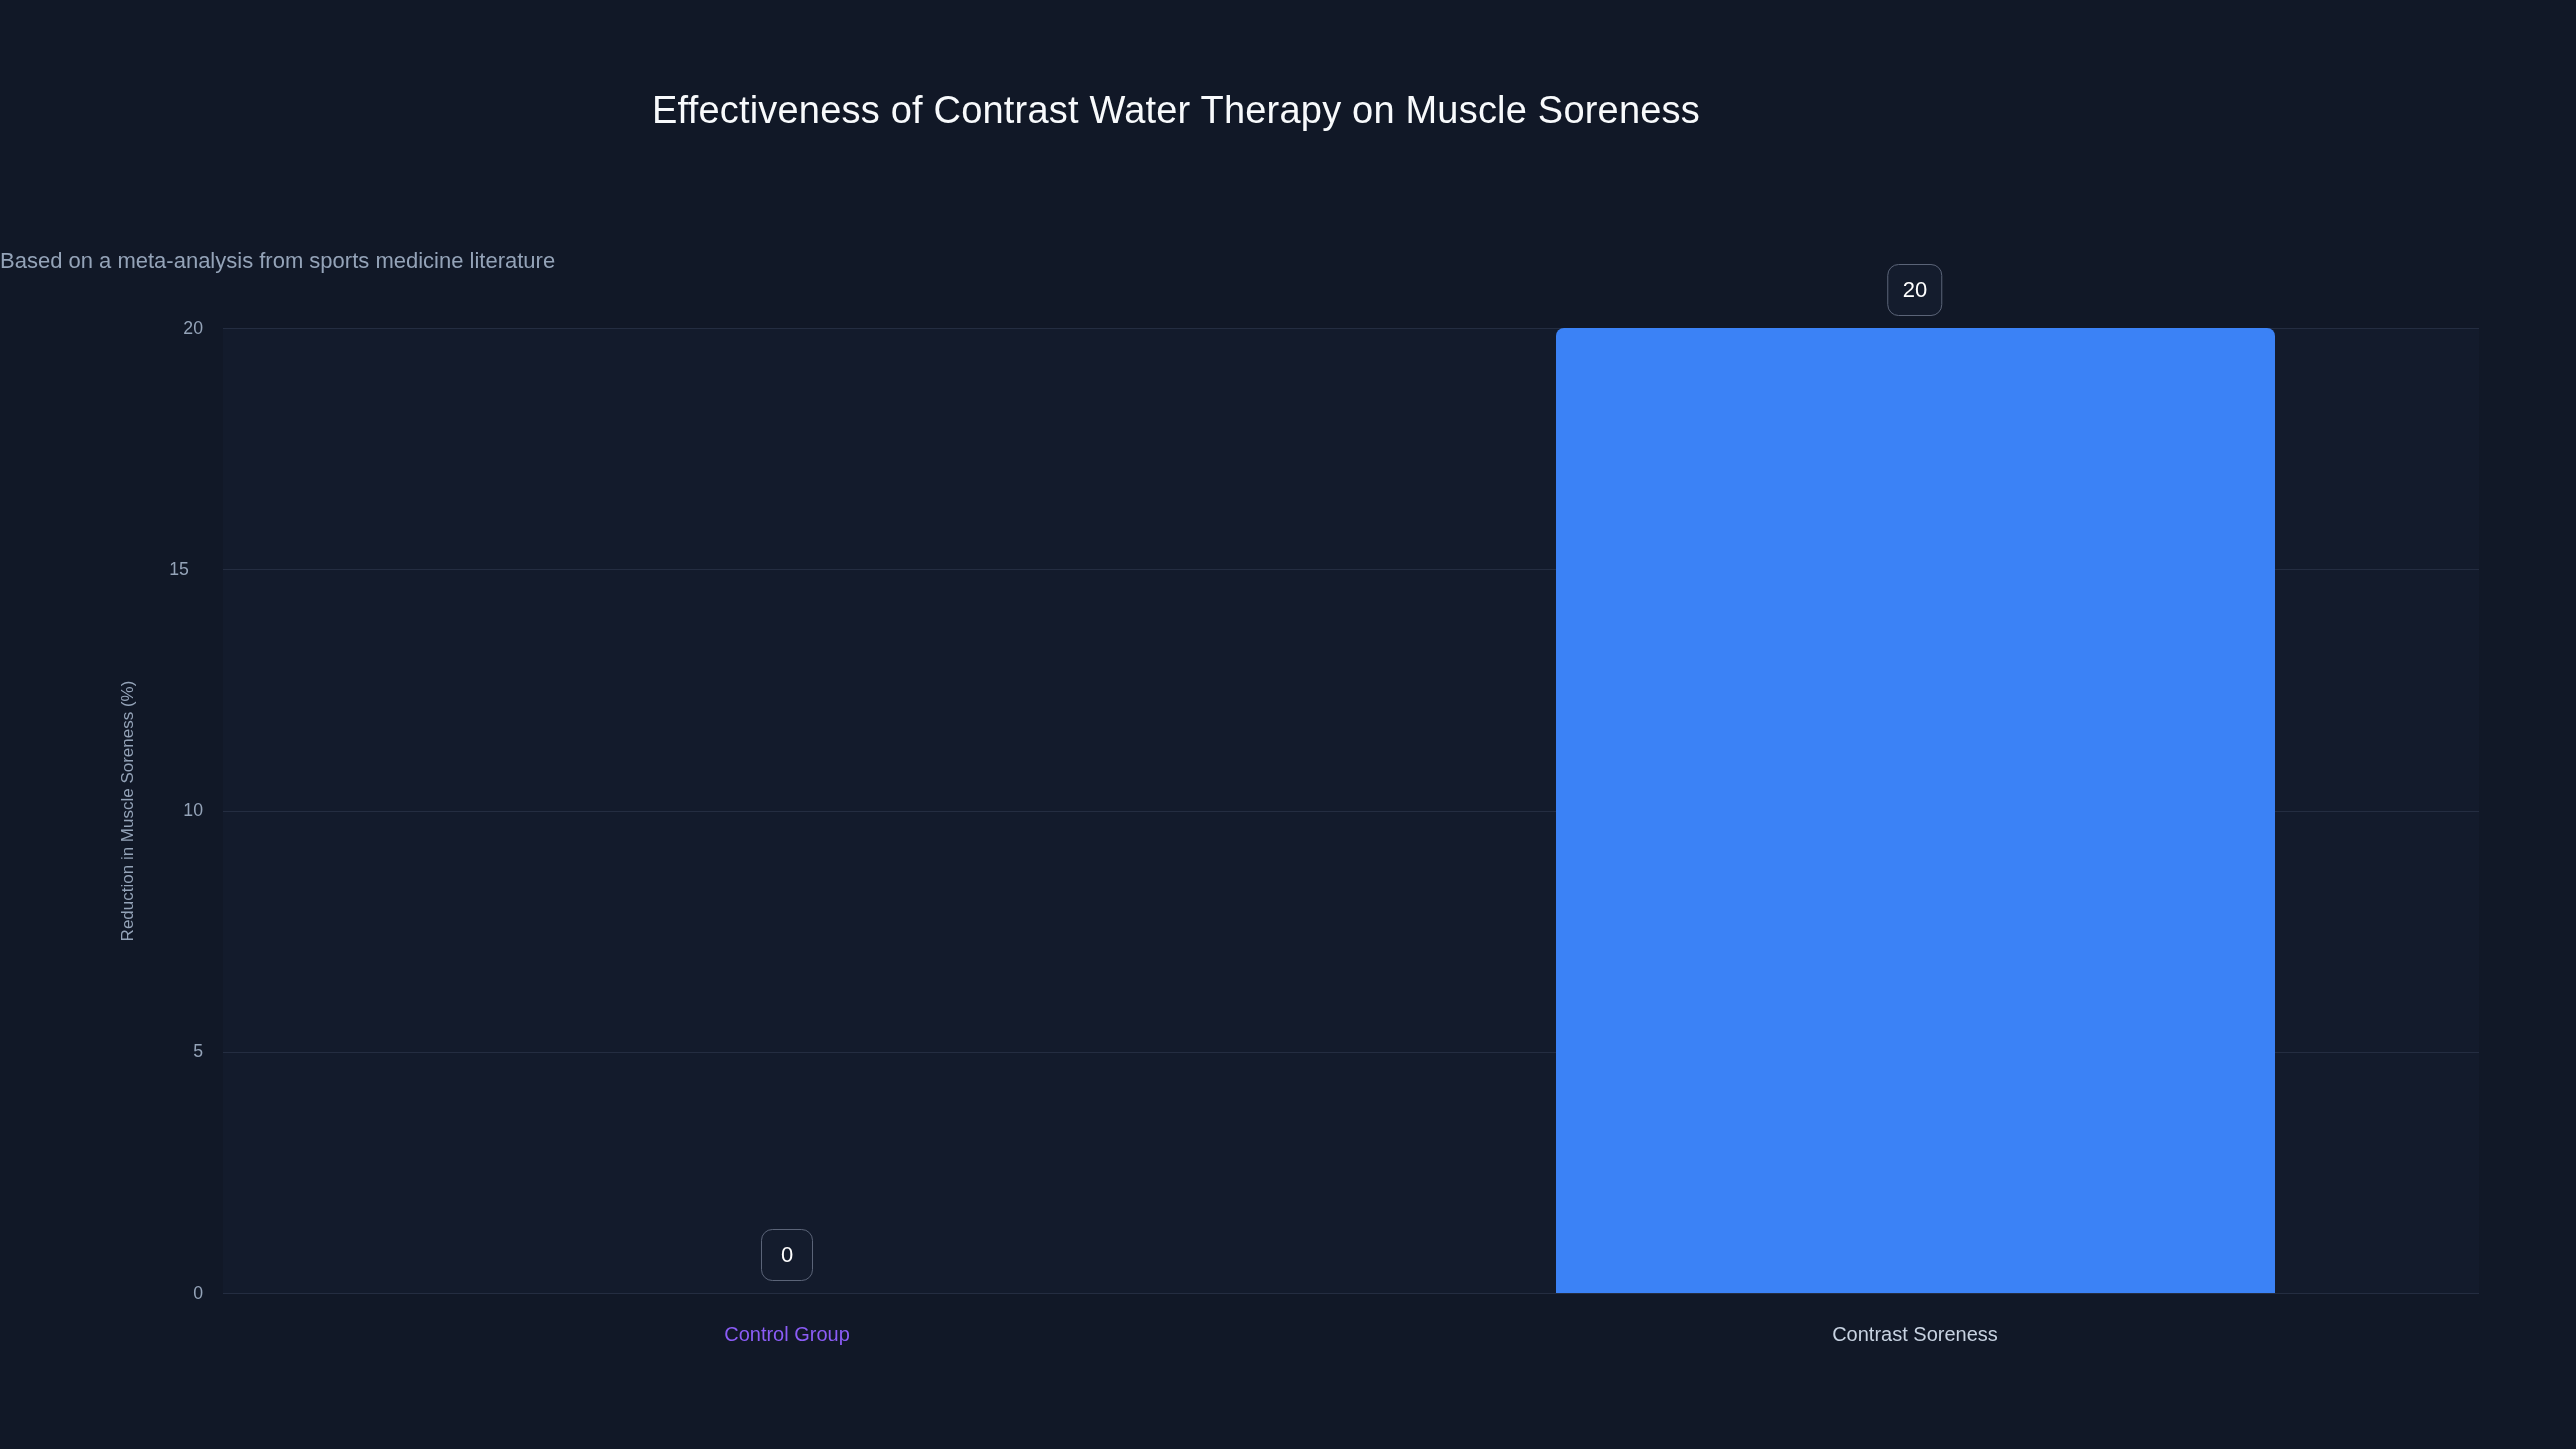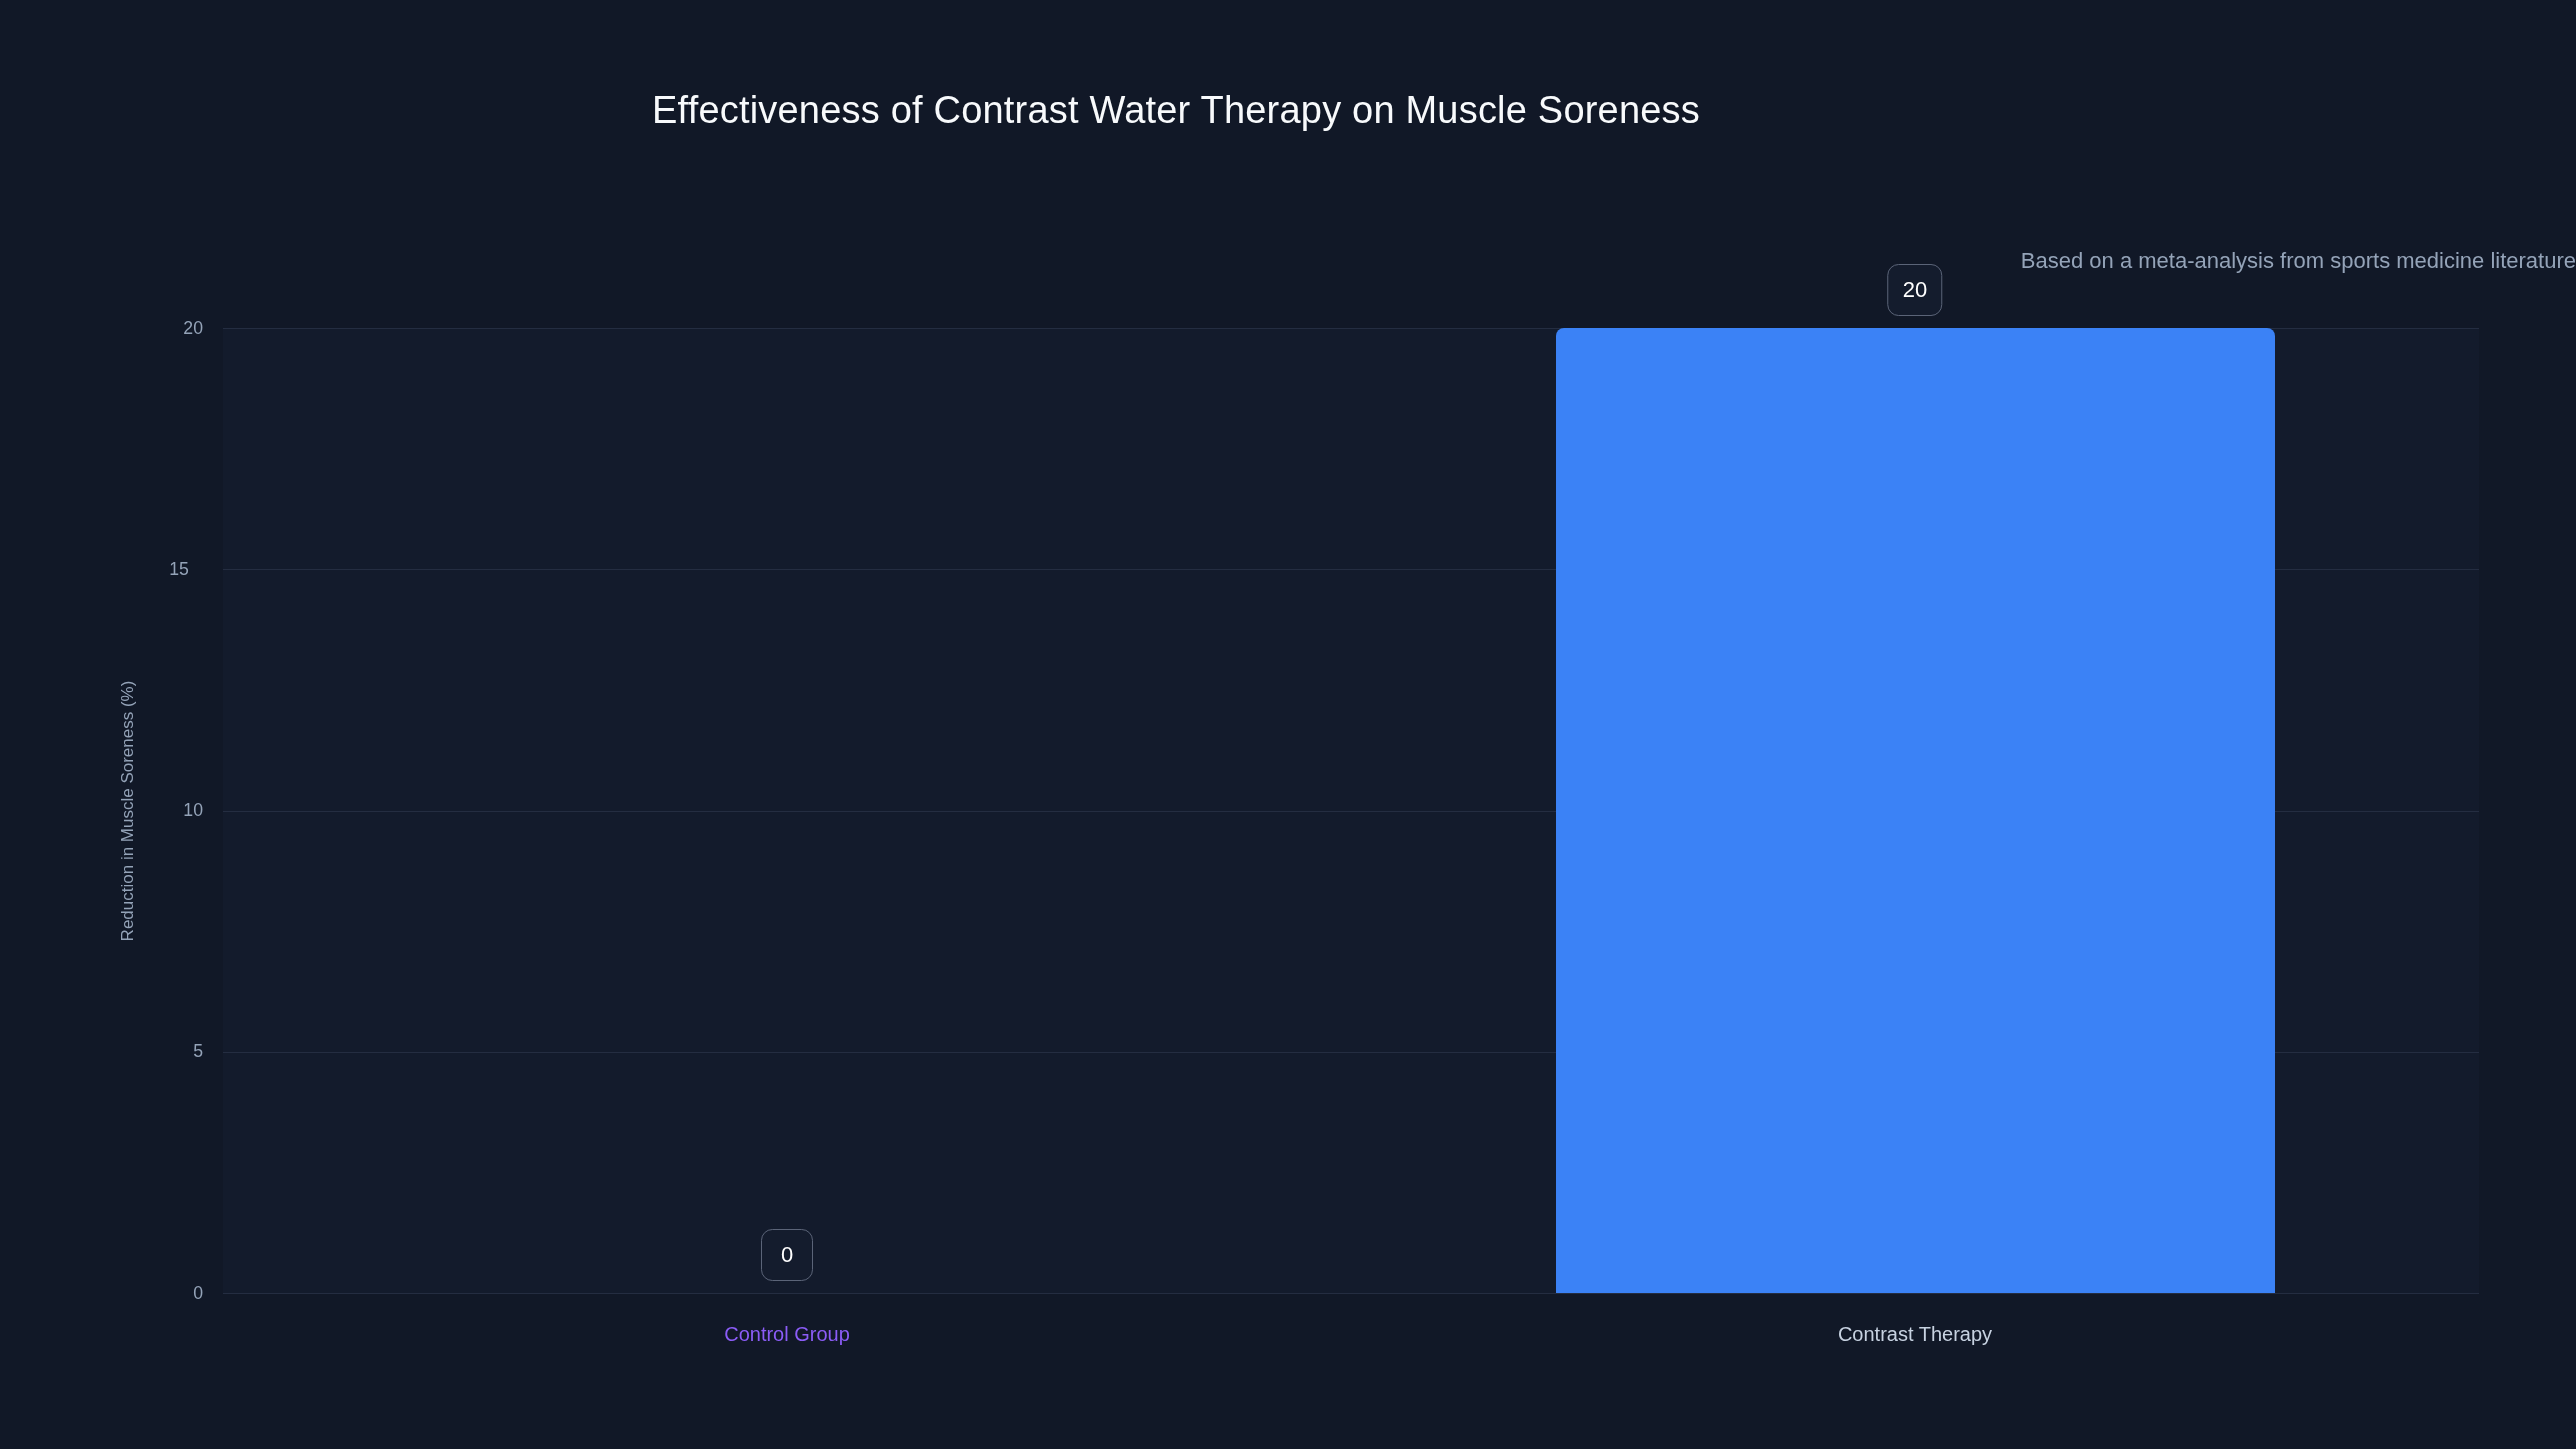--- a/index.html
+++ b/index.html
@@ -30,21 +30,21 @@
     font-weight: 400;
     letter-spacing: 0.2px;
     line-height: 1;
     white-space: nowrap;
   }
   .chart-subtitle {
     position: absolute;
     left: 0;
     top: 250px;
     width: 2576px;
-    text-align: right;
+    text-align: left;
     color: #94a3b8;
     font-size: 22px;
     font-weight: 400;
     line-height: 1;
     white-space: nowrap;
   }
 
   
   .plot-area {
     position: absolute;
@@ -148,21 +148,21 @@
     </div>
 
   <div class="y-axis-title" id="y-axis-title" style="left: 127px; top: 811px; transform: rotate(-90deg) translate(-50%, -50%); color: rgb(148, 163, 184);">Reduction in Muscle Soreness (%)</div>
 
   <div id="bars">
       <div class="bar" style="left: 1556px; top: 328px; width: 719px; height: 965px; background: rgb(59, 130, 246);"></div>
     </div>
 
   <div id="x-ticks">
       <div class="x-tick-label" style="left: 223px; width: 1128px; color: #8b5cf6;">Control Group</div>
-      <div class="x-tick-label" style="left: 1351px; width: 1128px; color: rgb(199, 210, 225);">Contrast Therapy</div>
+      <div class="x-tick-label" style="left: 1351px; width: 1128px; color: rgb(199, 210, 225);">Contrast Soreness</div>
     </div>
 
   <div id="value-badges">
       <div class="value-badge" style="top: 1229px; left: 787px; transform: translateX(-50%); border-color: rgb(91, 100, 120); color: rgb(255, 255, 255);">0</div>
       <div class="value-badge" style="top: 264px; left: 1915px; transform: translateX(-50%); border-color: rgb(91, 100, 120); color: rgb(255, 255, 255);">20</div>
     </div>
 
 </div>
 
 

